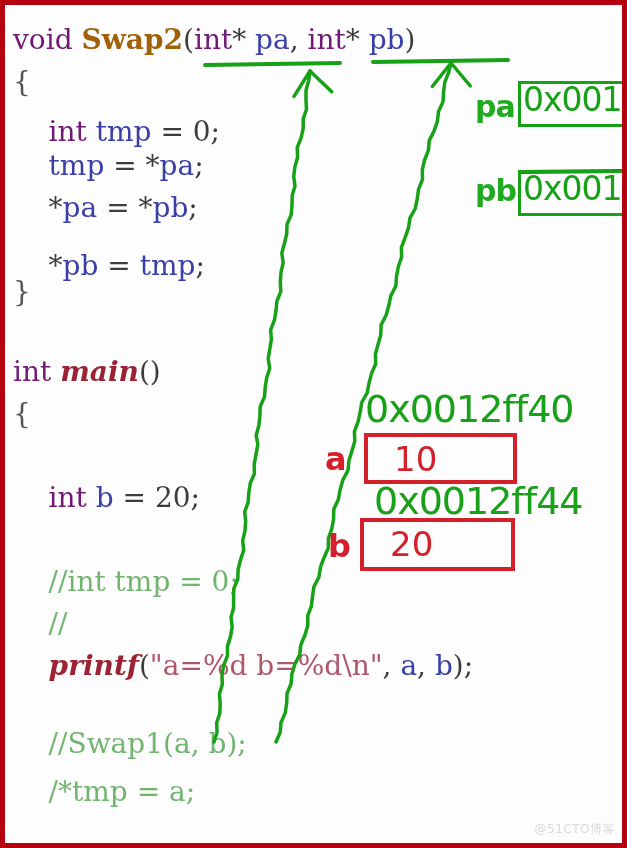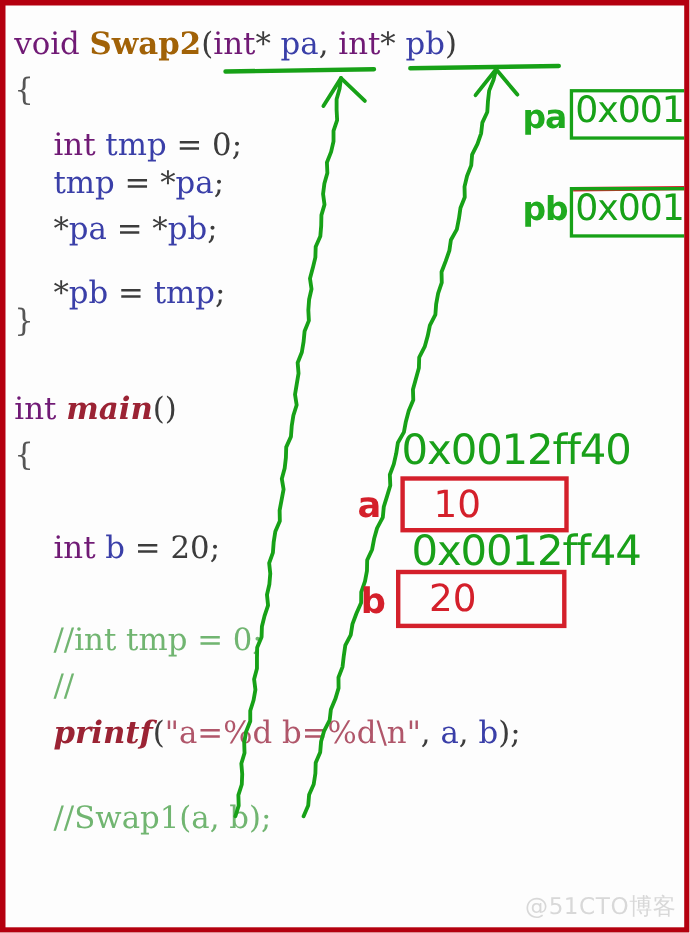--- a/index.html
+++ b/index.html
@@ -122,21 +122,21 @@
     font-size: 32px;
     font-weight: 600;
     color: #d4202b;
   }
 
   .watermark {
     position: absolute;
     right: 12px;
     bottom: 10px;
     font-family: "DejaVu Sans", sans-serif;
-    font-size: 21px;
+    font-size: 12px;
     color: #d8d8d8;
     letter-spacing: 0.5px;
     z-index: 30;
   }
 </style>
 </head>
 <body>
 
 <div id="page">
 
@@ -152,20 +152,21 @@
         <div class="ln" style="left: 8px; top: 272px;"><span class="brace">}</span></div>
         <div class="ln" style="left: 8px; top: 314px;"></div>
         <div class="ln" style="left: 8px; top: 352px;"><span class="kw">int </span><span class="fn-i">main</span><span class="pun">()</span></div>
         <div class="ln" style="left: 8px; top: 394px;"><span class="brace">{</span></div>
         <div class="ln" style="left: 8px; top: 478px;"><span class="pun">    </span><span class="kw">int</span><span class="pun"> </span><span class="var">b</span><span class="pun"> = </span><span class="num">20</span><span class="pun">;</span></div>
         <div class="ln" style="left: 8px; top: 520px;"></div>
         <div class="ln" style="left: 8px; top: 562px;"><span class="cmt">    //int tmp = 0;</span></div>
         <div class="ln" style="left: 8px; top: 604px;"><span class="cmt">    //</span></div>
         <div class="ln" style="left: 8px; top: 646px;"><span class="pun">    </span><span class="fn-i">printf</span><span class="pun">(</span><span class="str">"a=%d b=%d\n"</span><span class="pun">, </span><span class="var">a</span><span class="pun">, </span><span class="var">b</span><span class="pun">);</span></div>
         <div class="ln" style="left: 8px; top: 688px; margin-top: 36px;"><span class="cmt">    //Swap1(a, b);</span></div>
+        <div class="ln" style="left: 8px; top: 772px;"><span class="pun">    </span><span class="cmt">/*</span><span class="cmt">tmp = a;</span></div>
       </div>
 
     <div class="ann-layer">
 
       <svg id="pen-svg" width="617" height="838" viewBox="0 0 617 838" style="position:absolute;left:0;top:0;overflow:visible;">
           <line x1="200" y1="60" x2="335" y2="58" stroke="#17a117" stroke-width="4" stroke-linecap="round"></line>
           <line x1="368" y1="57" x2="503" y2="55" stroke="#17a117" stroke-width="4" stroke-linecap="round"></line>
           <g>
             <polyline points="209.0,737.0 212.0,727.4 211.7,717.8 214.8,708.2 215.2,698.7 214.4,689.1 217.3,679.5 217.0,669.9 218.7,660.3 222.5,650.7 222.5,641.1 225.5,631.6 227.2,622.0 226.0,612.4 228.6,602.8 228.6,593.2 228.8,583.6 232.8,574.0 233.1,564.5 235.5,554.9 238.7,545.3 237.7,535.7 239.9,526.1 240.7,516.5 239.7,506.9 243.1,497.4 243.8,487.8 245.3,478.2 249.4,468.6 249.2,459.0 251.0,449.4 252.8,439.8 251.2,430.3 253.8,420.7 254.9,411.1 255.2,401.5 259.5,391.9 260.2,382.3 261.7,372.7 264.7,363.2 263.2,353.6 264.8,344.0 266.4,334.4 265.6,324.8 269.4,315.2 271.0,305.6 271.9,296.1 275.8,286.5 275.3,276.9 276.0,267.3 278.2,257.7 276.8,248.1 279.4,238.5 281.7,229.0 282.0,219.4 286.2,209.8 287.0,200.2 287.2,190.6 290.0,181.0 288.7,171.4 289.9,161.9 292.6,152.3 292.2,142.7 296.0,133.1 298.2,123.5 298.2,113.9 301.5,104.3 301.0,94.8 301.0,85.2 303.7,75.6 305.0,66.0" fill="none" stroke="#17a117" stroke-width="3.5" stroke-linejoin="round" stroke-linecap="round"></polyline>
             <line x1="305" y1="66" x2="289.0" y2="91.4" stroke="#17a117" stroke-width="3.5" stroke-linecap="round"></line>

